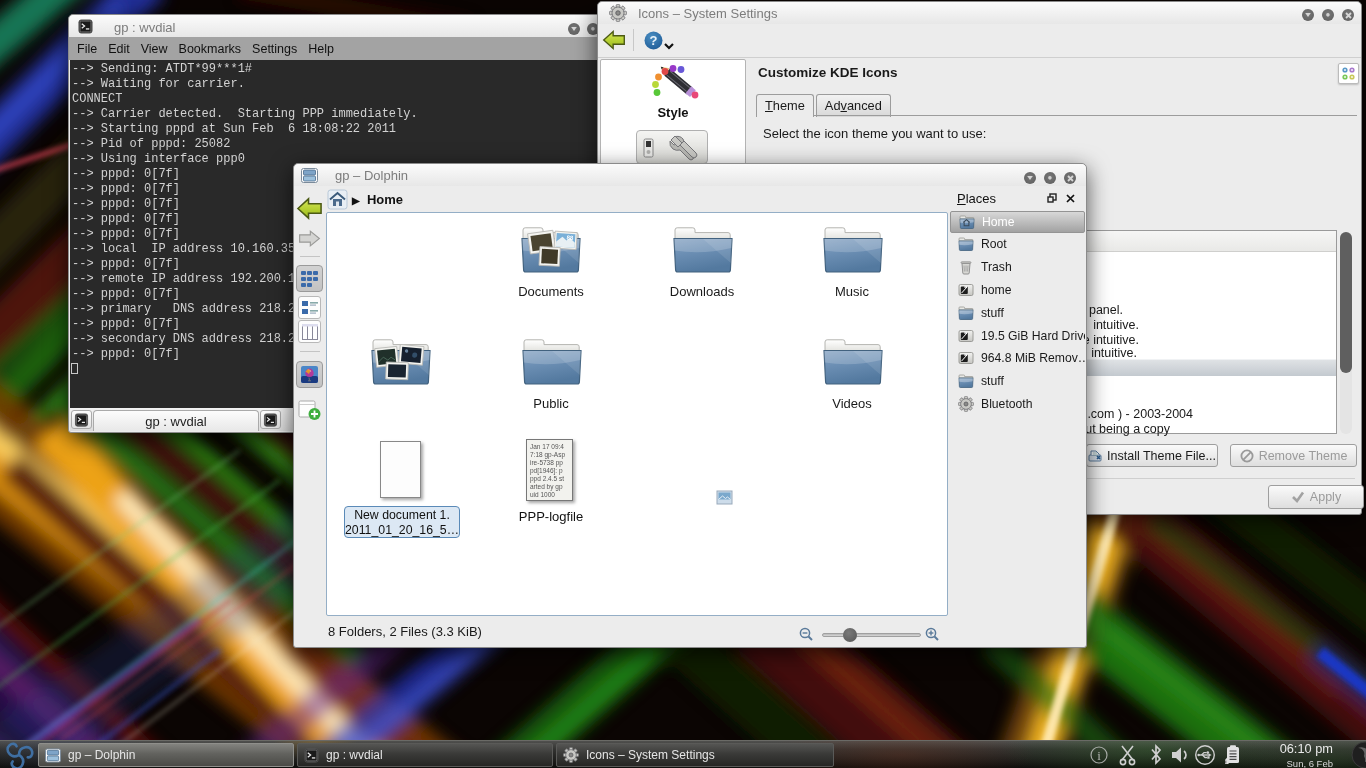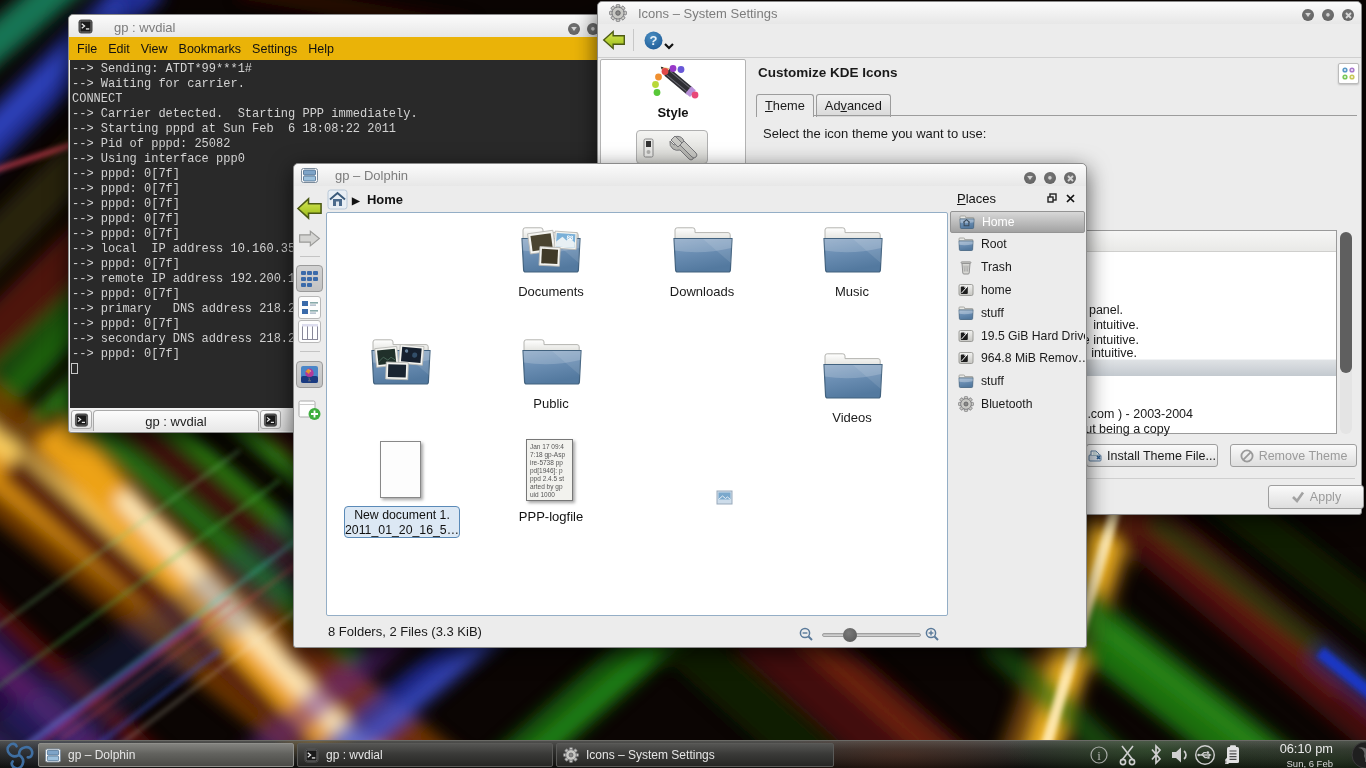--- a/index.html
+++ b/index.html
@@ -6,21 +6,21 @@
 #stage{position:relative;width:1366px;height:768px;overflow:hidden}
 #wp{position:absolute;left:0;top:0;z-index:0}
 .win{position:absolute;background:#ececec;border:1px solid #8b8b8b;border-radius:5px 5px 3px 3px;box-shadow:0 6px 22px rgba(0,0,0,.65)}
 .tbar{position:absolute;left:0;right:0;top:0;height:22px;background:linear-gradient(#fbfbfb,#e7e7e7);border-radius:5px 5px 0 0;color:#7c7c7c;font-size:13px}
 .wbtns{position:absolute;top:7px;right:8px;display:flex;gap:8px}
 .wb{width:12px;height:12px;border-radius:50%;background:radial-gradient(circle at 50% 40%,#787878,#5c5c5c);display:flex;align-items:center;justify-content:center;color:#cfcfcf;font-size:9px;font-weight:bold;line-height:1}
 .abs{position:absolute}
 svg.ic{position:absolute;overflow:visible}
 
 #term{left:68px;top:14px;width:552px;height:419px;z-index:1}
-#term .menubar{position:absolute;top:22px;left:0;right:0;height:23px;background:#eab308;font-size:12.5px;color:#111;display:flex;align-items:center}
+#term .menubar{position:absolute;top:22px;left:0;right:0;height:23px;background:#a3a3a3;font-size:12.5px;color:#111;display:flex;align-items:center}
 #term .menubar span{margin-left:11px}
 #term .screen{position:absolute;top:45px;left:1px;right:1px;height:364px;background:#292929;color:#d2d2d2;font-family:"Liberation Mono",monospace;font-size:12px;line-height:15px;white-space:pre;padding:2px 0 0 2px;overflow:hidden}
 #term .tabbar{position:absolute;left:1px;right:1px;bottom:1px;height:23px;background:linear-gradient(#f2f2f2,#dcdcdc);display:flex;align-items:center}
 .tbtn{width:21px;height:19px;border:1px solid #aaa;border-radius:3px;background:linear-gradient(#fdfdfd,#e2e2e2);display:flex;align-items:center;justify-content:center;margin:0 1px}
 #term .tab{width:166px;height:21px;border:1px solid #aaa;border-bottom:none;border-radius:4px 4px 0 0;background:linear-gradient(#fcfcfc,#e8e8e8);display:flex;align-items:center;justify-content:center;font-size:13px;color:#222;margin-top:2px}
 
 #syss{left:597px;top:1px;width:765px;height:514px;z-index:2}
 #syss .toolbar{position:absolute;top:22px;left:0;right:0;height:34px;border-bottom:1px solid #cfcfcf}
 #syss .sidebar{position:absolute;left:2px;top:57px;width:146px;height:404px;background:#fff;border:1px solid #b4b4b4;border-radius:2px}
 #syss .head{position:absolute;left:160px;top:63px;font-size:13.5px;font-weight:bold;color:#1a1a1a}
@@ -544,21 +544,21 @@
         </g>
       </svg>
       <div class="lbl" style="margin-top:29px">Pictures</div>
     </div>
     <div class="fitem" style="left:164px;top:118px">
       <svg class="ic" style="left:29px;top:2px" width="64" height="56">
             <use href="#fold"></use>
           </svg>
       <div class="lbl" style="margin-top:65px">Public</div>
     </div>
-    <div class="fitem" style="left:465px;top:132px">
+    <div class="fitem" style="left:465px;top:118px">
       <svg class="ic" style="left:29px;top:2px" width="64" height="56">
             <use href="#fold"></use>
           </svg>
       <div class="lbl" style="margin-top:65px">Videos</div>
     </div>
     <div class="abs" style="left:53px;top:228px;width:41px;height:57px;background:#fdfdfd;border:1px solid #888;box-shadow:2px 2px 3px rgba(0,0,0,.35)"></div>
     <div class="abs" style="left:17px;top:293px;width:116px;height:32px;background:#dce8f4;border:1px solid #5a8ab8;border-radius:4px;font-size:12.3px;color:#111;text-align:center;line-height:14.5px;padding-top:1px;white-space:nowrap">New document 1.<br>2011_01_20_16_5…</div>
     <div class="abs" style="left:199px;top:226px;width:47px;height:62px;background:#f2f2ee;border:1px solid #777;box-shadow:2px 2px 3px rgba(0,0,0,.35);font-size:6.5px;line-height:8px;color:#555;padding:3px 2px 0 3px;overflow:hidden;font-family:'Liberation Sans',sans-serif">Jan 17 09:4 7:18 gp-Asp ire-5738 pp pd[1946]: p ppd 2.4.5 st arted by gp uid 1000</div>
     <div class="abs" style="left:164px;top:296px;width:120px;text-align:center;font-size:13px;color:#111">PPP-logfile</div>
     <svg class="ic" style="left:390px;top:278px" width="15" height="13" viewBox="0 0 15 13">

